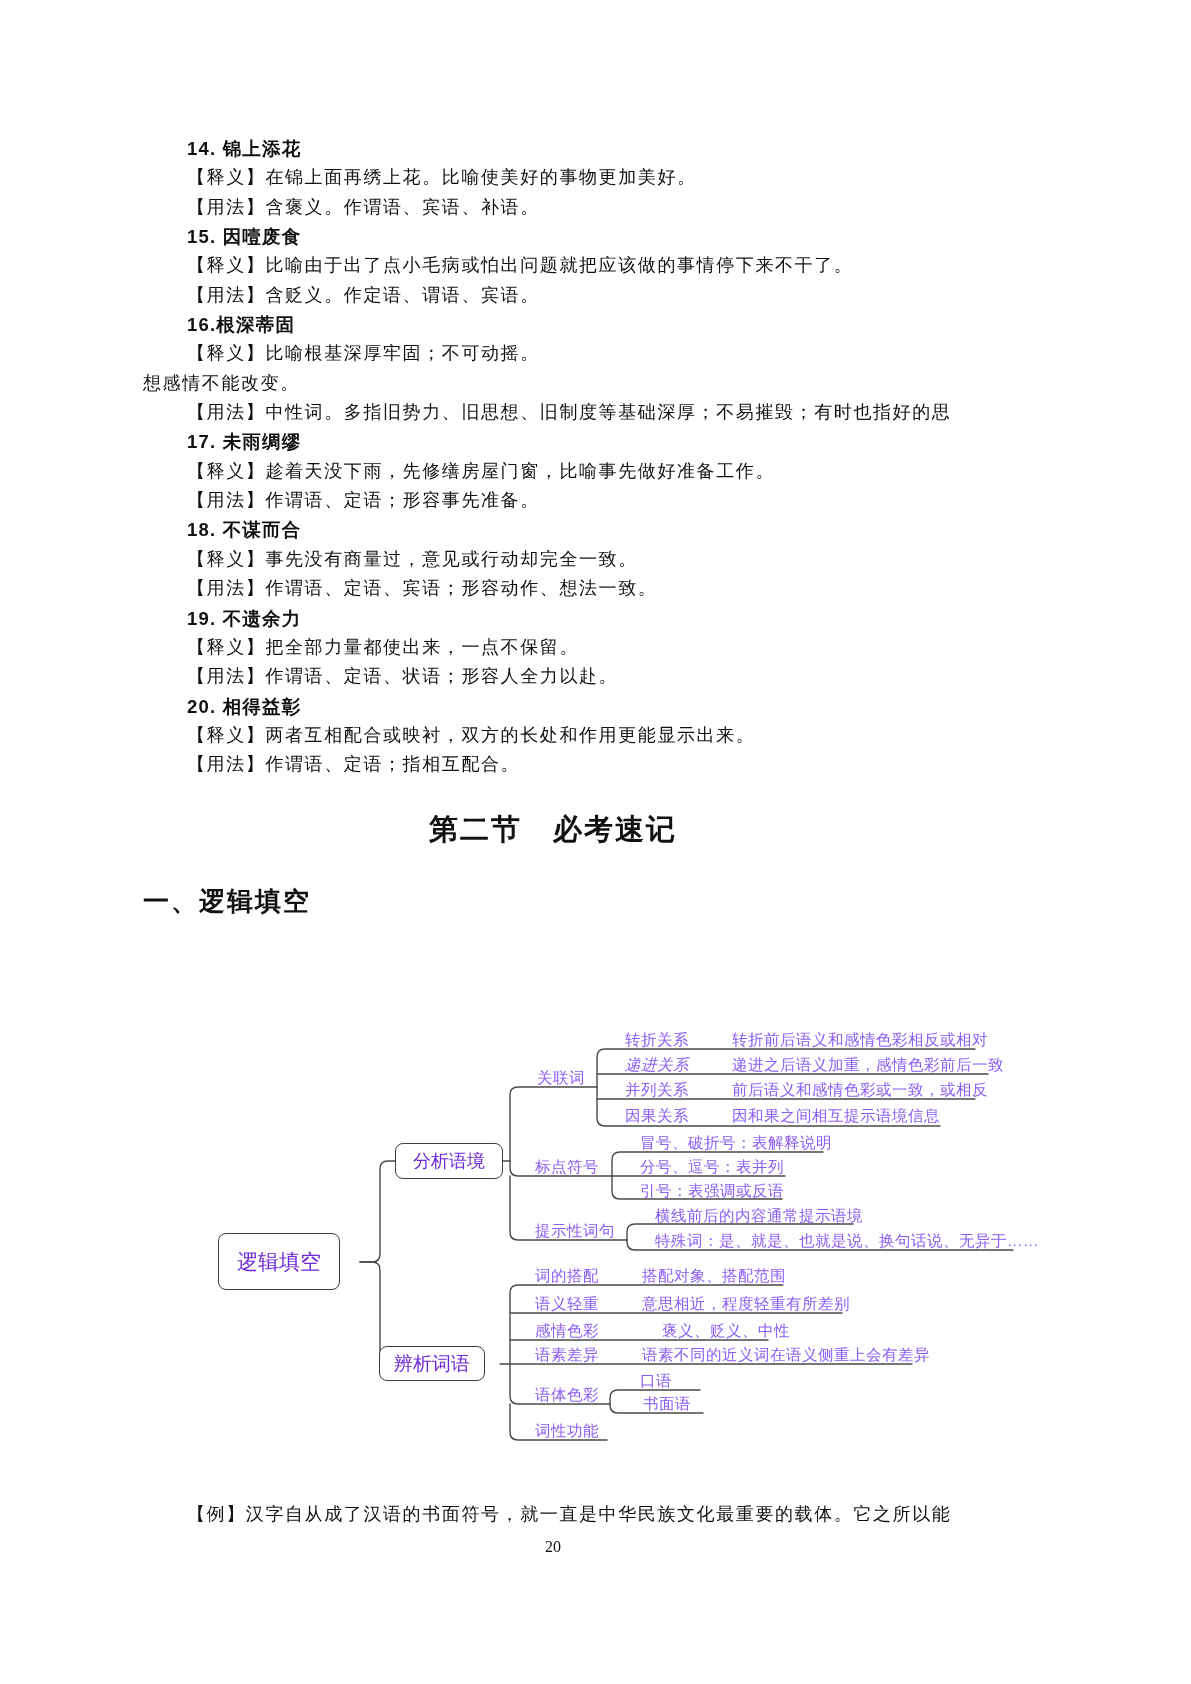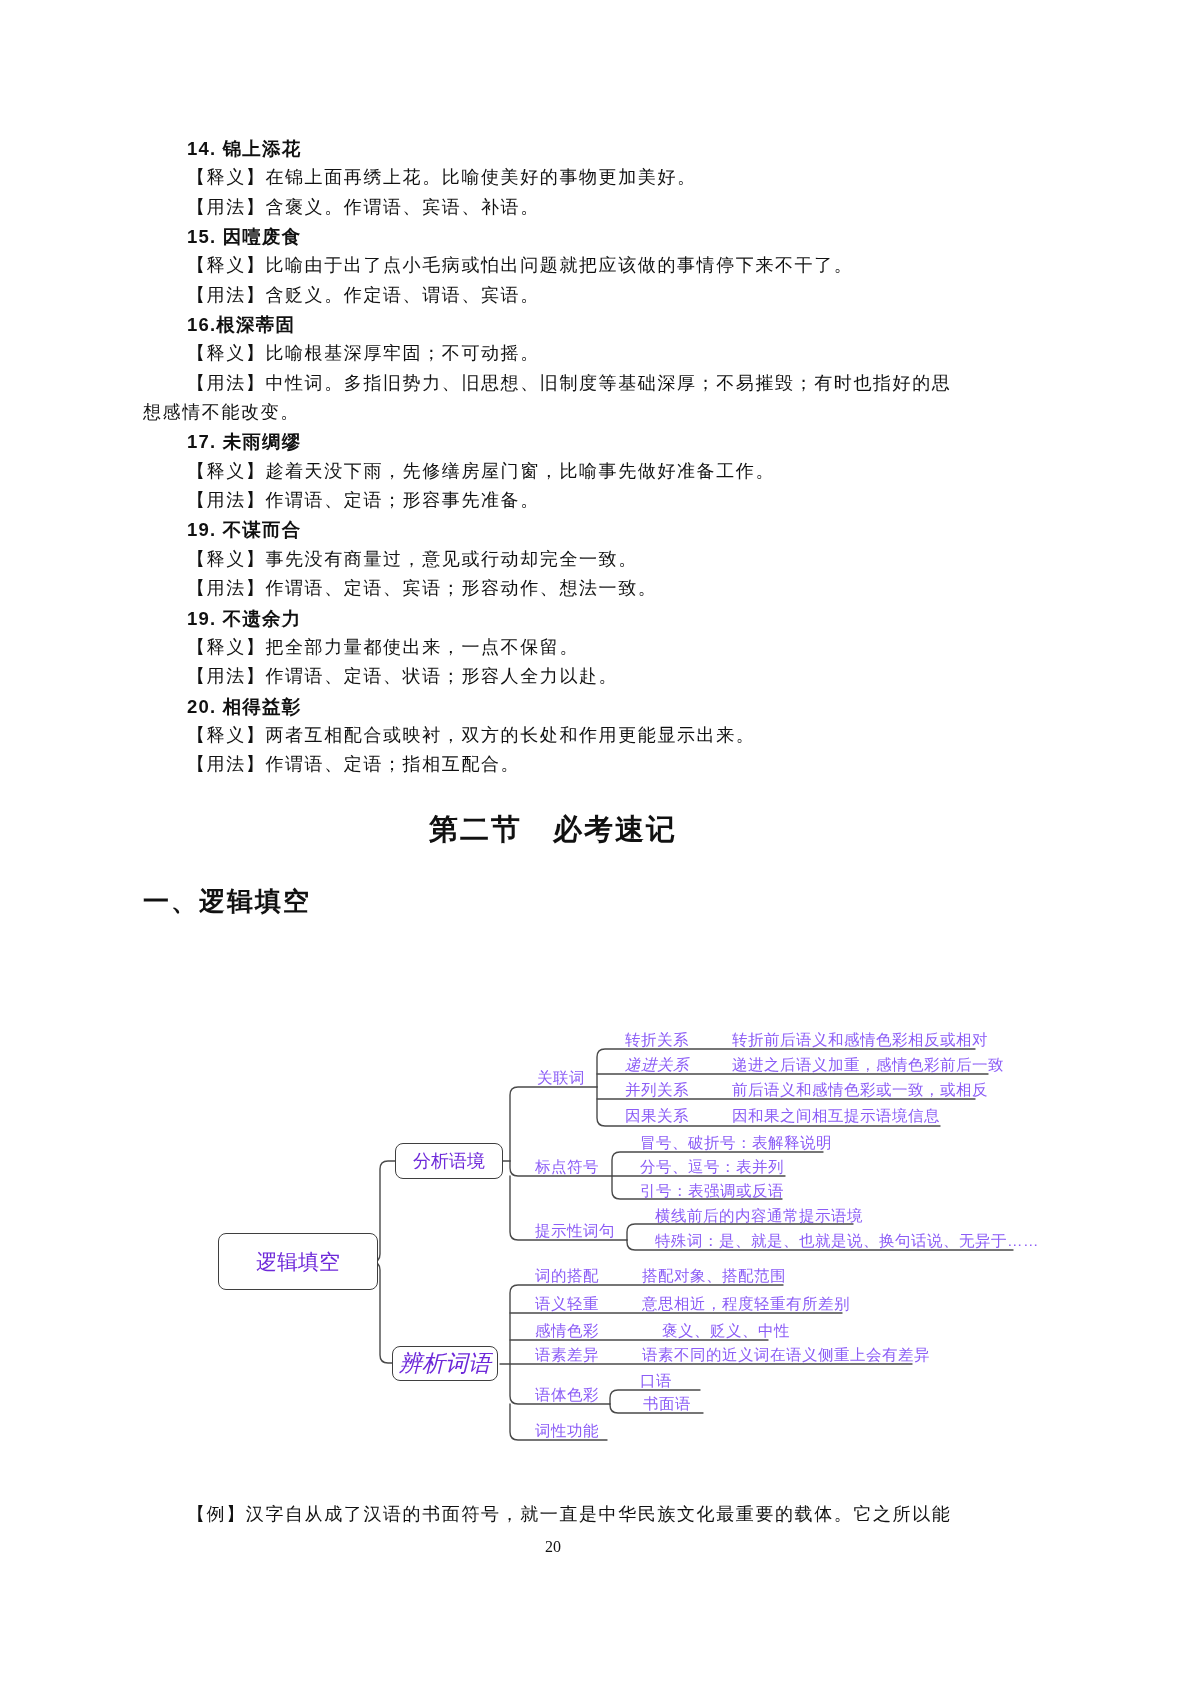--- a/index.html
+++ b/index.html
@@ -35,26 +35,26 @@
 
   <div class="textblock">
     <div class="ln title">14. 锦上添花</div>
     <div class="ln">【释义】在锦上面再绣上花。比喻使美好的事物更加美好。</div>
     <div class="ln">【用法】含褒义。作谓语、宾语、补语。</div>
     <div class="ln title">15. 因噎废食</div>
     <div class="ln">【释义】比喻由于出了点小毛病或怕出问题就把应该做的事情停下来不干了。</div>
     <div class="ln">【用法】含贬义。作定语、谓语、宾语。</div>
     <div class="ln title">16.根深蒂固</div>
     <div class="ln">【释义】比喻根基深厚牢固；不可动摇。</div>
+    <div class="ln flush">想感情不能改变。</div>
     <div class="ln">【用法】中性词。多指旧势力、旧思想、旧制度等基础深厚；不易摧毁；有时也指好的思</div>
-    <div class="ln flush">想感情不能改变。</div>
     <div class="ln title">17. 未雨绸缪</div>
     <div class="ln">【释义】趁着天没下雨，先修缮房屋门窗，比喻事先做好准备工作。</div>
     <div class="ln">【用法】作谓语、定语；形容事先准备。</div>
-    <div class="ln title">19. 不谋而合</div>
+    <div class="ln title">18. 不谋而合</div>
     <div class="ln">【释义】事先没有商量过，意见或行动却完全一致。</div>
     <div class="ln">【用法】作谓语、定语、宾语；形容动作、想法一致。</div>
     <div class="ln title">19. 不遗余力</div>
     <div class="ln">【释义】把全部力量都使出来，一点不保留。</div>
     <div class="ln">【用法】作谓语、定语、状语；形容人全力以赴。</div>
     <div class="ln title">20. 相得益彰</div>
     <div class="ln">【释义】两者互相配合或映衬，双方的长处和作用更能显示出来。</div>
     <div class="ln">【用法】作谓语、定语；指相互配合。</div>
   </div>
 
@@ -79,23 +79,23 @@
     <path d="M500,1364 h412"></path>
     <path d="M510,1364 v-71 q0,-8 8,-8 h265"></path>
     <path d="M510,1313 h332"></path>
     <path d="M510,1340 h258"></path>
     <path d="M510,1364 v32 q0,8 8,8 h92"></path>
     <path d="M510,1404 v28 q0,8 8,8 h89"></path>
     <path d="M610,1404 v-6 q0,-8 8,-8 h82"></path>
     <path d="M610,1404 v1 q0,8 8,8 h85"></path>
   </svg>
 
-  <div class="node" style="left:218px;top:1233px;width:160px;height:57px;font-size:21px;">逻辑填空</div>
+  <div class="node" style="left:218px;top:1233px;width:122px;height:57px;font-size:21px;">逻辑填空</div>
   <div class="node" style="left:395px;top:1143px;width:108px;height:36px;font-size:18px;">分析语境</div>
-  <div class="node" style="left:392px;top:1346px;width:106px;height:35px;font-size:23px;font-style:italic;">辨析词语</div>
+  <div class="node" style="left:379px;top:1346px;width:106px;height:35px;font-size:19px;">辨析词语</div>
 
   <span class="dtext" style="left:537px;top:1068px;">关联词</span>
   <span class="dtext" style="left:625px;top:1030px;">转折关系</span>
   <span class="dtext" style="left:732px;top:1030px;">转折前后语义和感情色彩相反或相对</span>
   <span class="dtext" style="left:625px;top:1055px;font-style:italic;">递进关系</span>
   <span class="dtext" style="left:732px;top:1055px;">递进之后语义加重，感情色彩前后一致</span>
   <span class="dtext" style="left:625px;top:1080px;">并列关系</span>
   <span class="dtext" style="left:732px;top:1080px;">前后语义和感情色彩或一致，或相反</span>
   <span class="dtext" style="left:625px;top:1106px;">因果关系</span>
   <span class="dtext" style="left:732px;top:1106px;">因和果之间相互提示语境信息</span>

